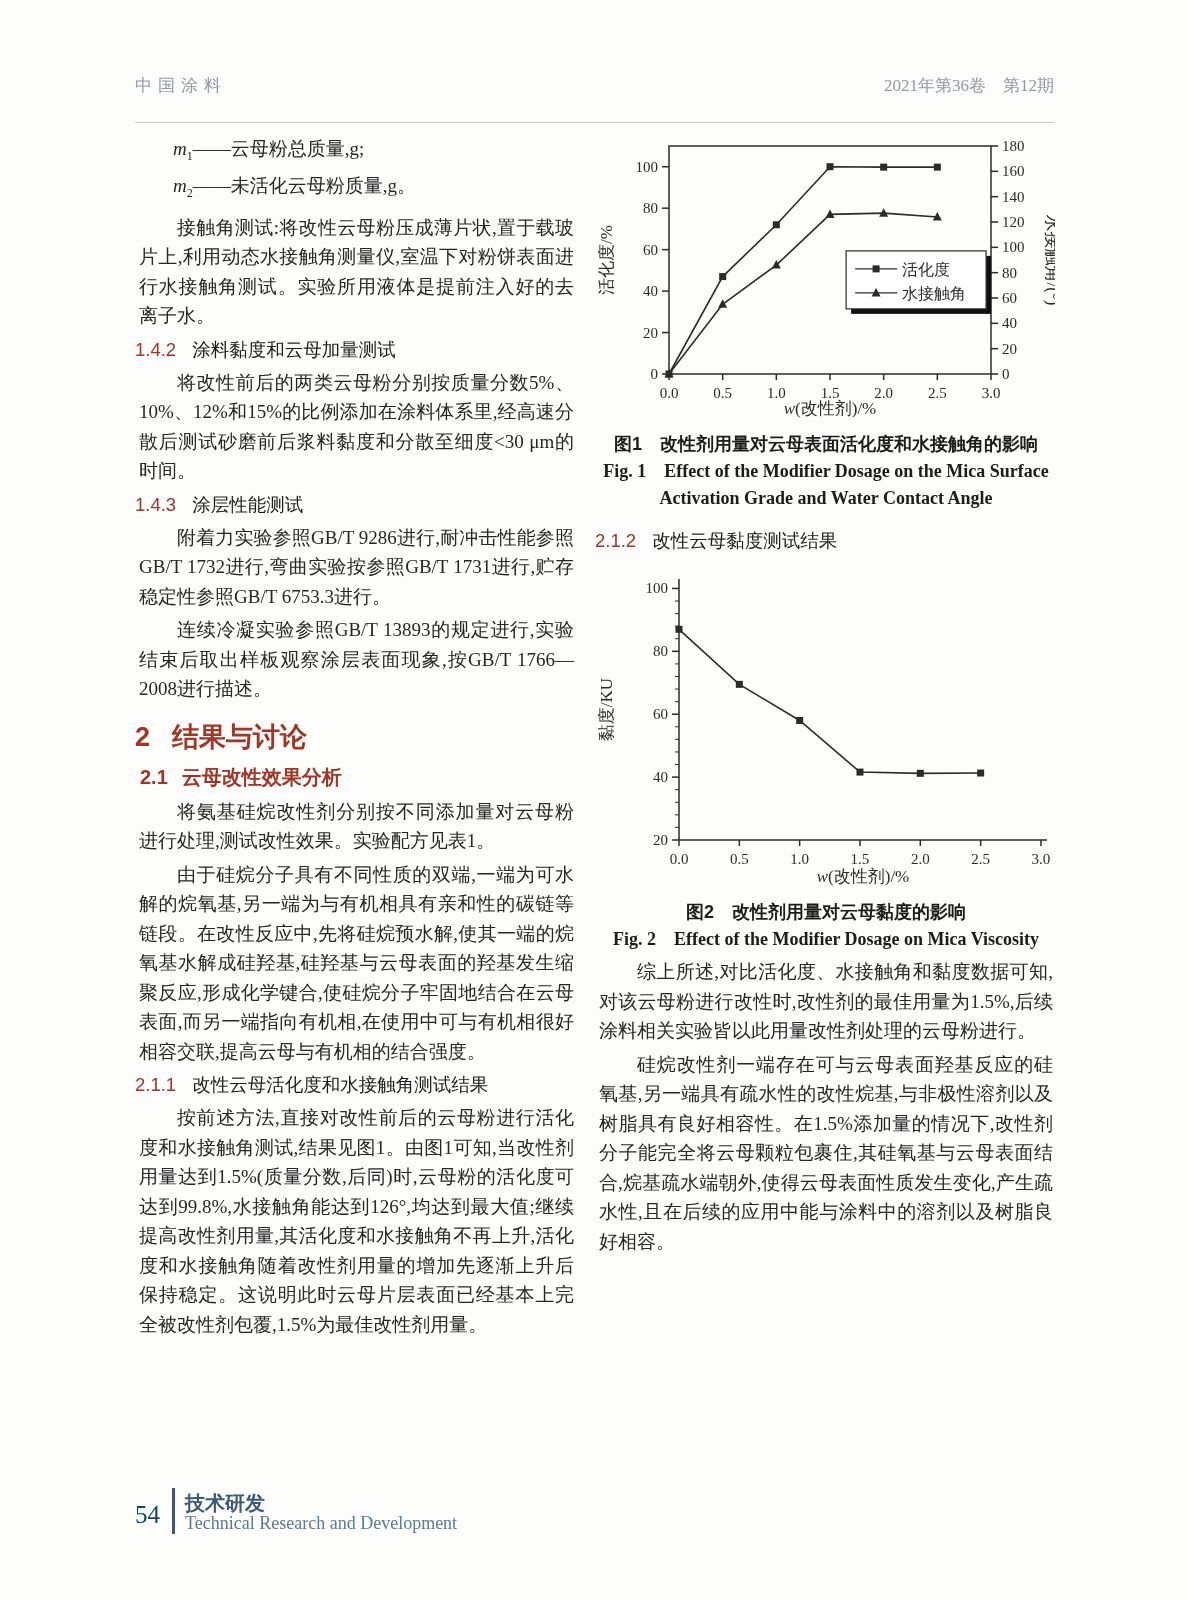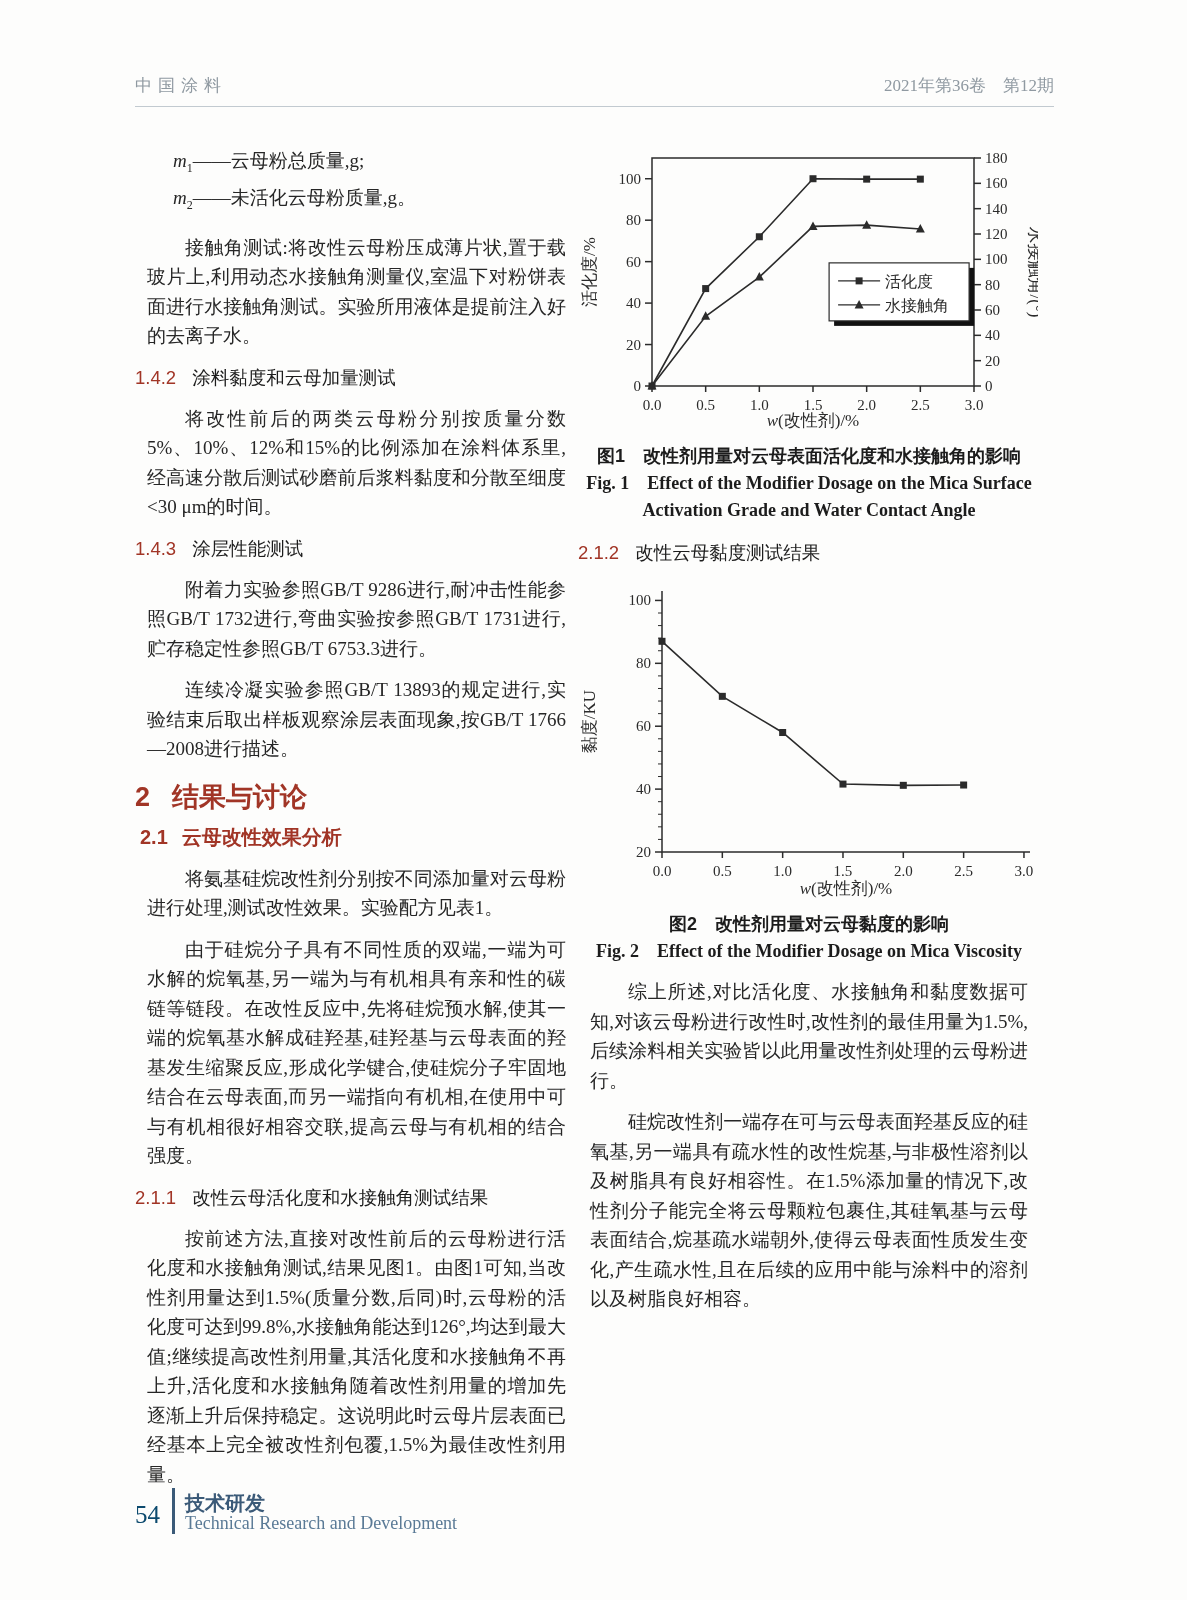--- a/index.html
+++ b/index.html
@@ -1,27 +1,27 @@
 <!DOCTYPE html>
 <html><head>
 <meta charset="utf-8">
 <style>
   html,body{margin:0;padding:0;background:#e8e8e8;}
   .page{width:1187px;height:1600px;position:relative;background:#fdfdfc;overflow:hidden;
         font-family:"Liberation Serif",serif;color:#262626;margin:0 auto;}
   
   .hdr{position:absolute;top:74px;left:135px;width:919px;display:flex;justify-content:space-between;
-       align-items:flex-end;border-bottom:1.5px solid #c2cad0;padding-bottom:9px;
+       align-items:flex-end;border-bottom:1.5px solid #c2cad0;padding-bottom:25px;
        color:#8f99a1;font-size:17px;}
   .hdr .jn{letter-spacing:6px;}
   
-  .main{position:absolute;top:146px;left:135px;width:922px;display:flex;}
+  .main{position:absolute;top:134px;left:135px;width:922px;display:flex;gap:17px;}
   .col-l{width:443px;}
   .col-r{width:462px;}
-  p.para{margin:12px;text-indent:2em;text-align:justify;font-size:19px;line-height:29.5px;}
+  p.para{margin:4px;text-indent:2em;text-align:justify;font-size:19px;line-height:29.5px;}
   p.def{margin:0;padding-left:2em;font-size:19px;line-height:29.5px;}
   p.def i{font-family:"Liberation Serif",serif;}
   sub{font-size:12px;} sup{font-size:12px;}
   .h3{font-family:"Liberation Sans",sans-serif;font-size:18.5px;line-height:29px;margin:3px 0 2px 0;
       font-weight:normal;color:#1c1c1c;}
   .h3 .num{color:#a13526;margin-right:16px;}
   .h1{font-family:"Liberation Sans",sans-serif;font-size:27px;font-weight:bold;color:#a13526;
       margin:16px 0 8px 0;line-height:34px;}
   .h1 .num{margin-right:22px;}
   .h2{font-family:"Liberation Sans",sans-serif;font-size:20px;font-weight:bold;color:#a13526;

